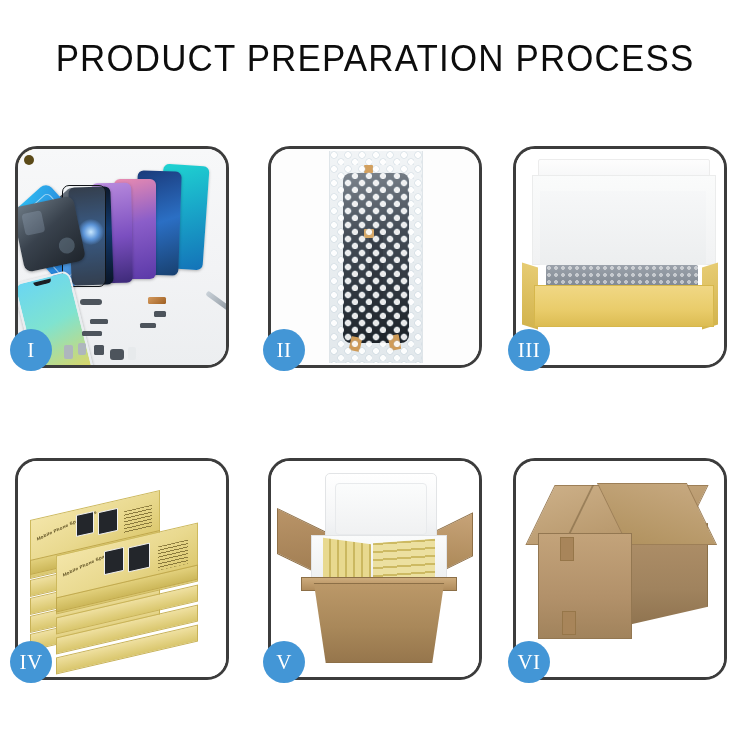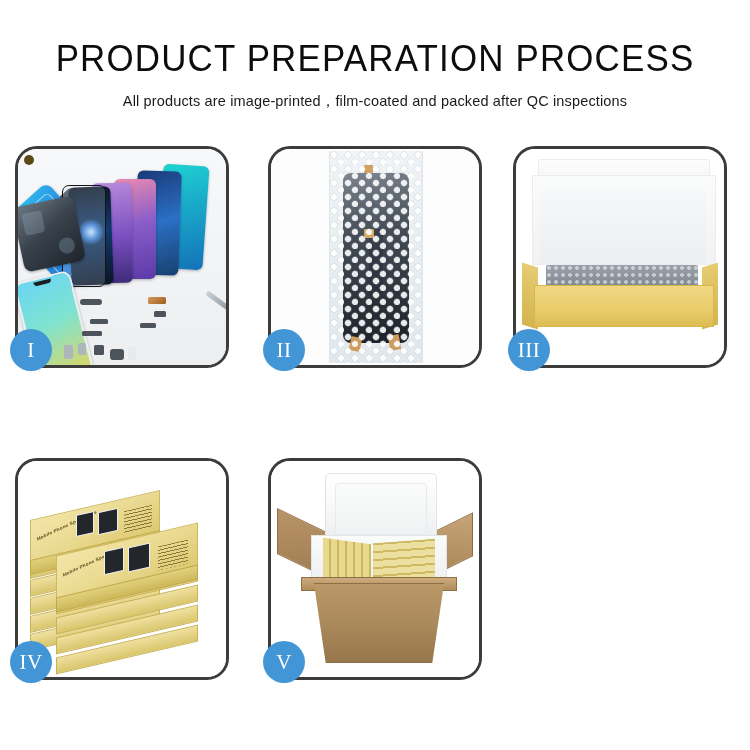--- a/index.html
+++ b/index.html
@@ -393,21 +393,20 @@
   .p6-tape2 {
     position:absolute; left:46px; top:150px; width:12px; height:22px;
     background:#a8855a; border:1px solid #967649;
   }
 </style>
 </head>
 <body>
 
 <div class="header">
   <div class="page-title">PRODUCT PREPARATION PROCESS</div>
-  <div class="page-subtitle">All products are image-printed，film-coated and packed after QC inspections</div>
 </div>
 
 <div class="grid">
 
   <div class="card c1">
     <div class="card-media">
       <div class="p1-bg"></div>
       <div class="ph p1-back"></div>
       <div class="ph p1-film"></div>
       <div class="ph p1-f1"></div>
@@ -510,14 +509,27 @@
       <div class="p5-foamlid"></div>
       <div class="p5-foambox"></div>
       <div class="p5-contentL"></div>
       <div class="p5-contentR"></div>
       <div class="p5-rim"></div>
       <div class="p5-body"></div>
     </div>
     <div class="badge">V</div>
   </div>
 
+  <div class="card c6">
+    <div class="card-media">
+      <div class="p6-bg"></div>
+      <div class="p6-side"></div>
+      <div class="p6-top"></div>
+      <div class="p6-top2"></div>
+      <div class="p6-seam"></div>
+      <div class="p6-front"></div>
+      <div class="p6-tape1"></div>
+      <div class="p6-tape2"></div>
+    </div>
+    <div class="badge">VI</div>
+  </div>
 
 </div>
 
 </body></html>

